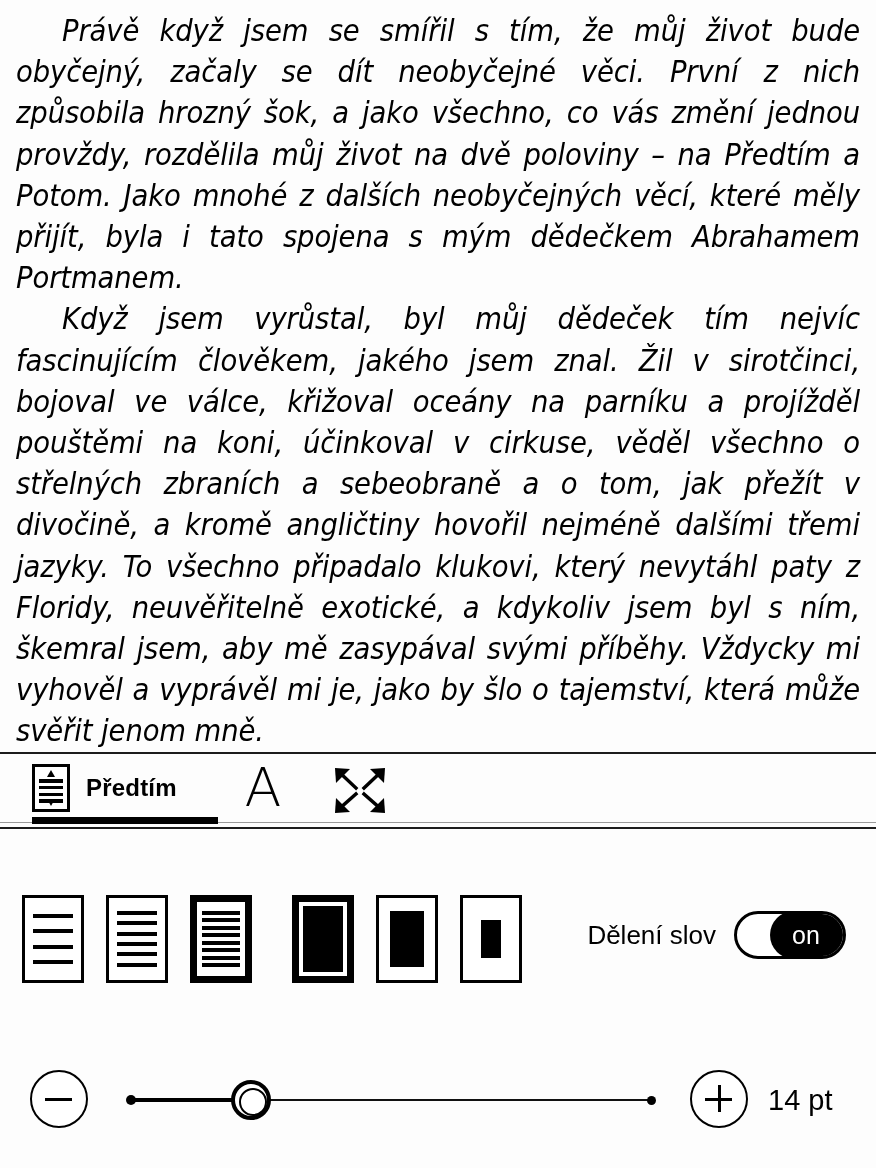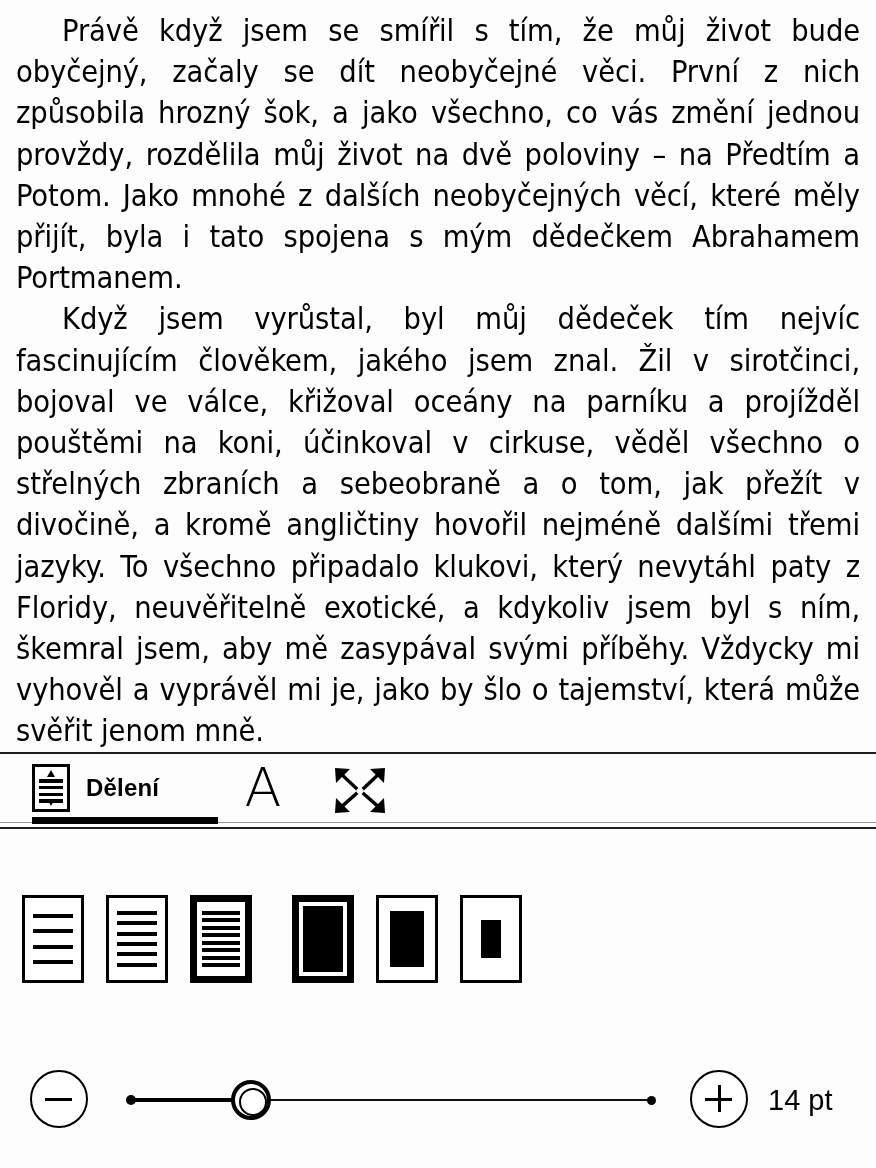--- a/index.html
+++ b/index.html
@@ -36,21 +36,21 @@
     font-size: 30.5px;
     line-height: 41.2px;
     text-align: justify;
     text-justify: inter-word;
     color: #000;
     letter-spacing: -0.1px;
     -webkit-hyphens: none;
     hyphens: none;
   }
 
-  #reader-text p.indented { text-indent: 46px; }
+  #reader-text p.indented { text-indent: 46px; font-style: italic; }
 
   
   .panel-divider-top {
     position: absolute;
     left: 0;
     top: 752px;
     width: 876px;
     height: 2px;
     background: #1c1c1c;
   }
@@ -383,21 +383,21 @@
       <div class="page-icon">
         <span class="arrow-up"></span>
         <span class="bars">
           <i></i>
             <i></i>
             <i></i>
             <i></i>
         </span>
         <span class="arrow-dn"></span>
       </div>
-      <span class="tab-label">Dělení</span>
+      <span class="tab-label">Předtím</span>
     </div>
 
     <div id="tab-font">
       <span class="glyph-A">A</span>
     </div>
 
     <div id="tab-expand">
       <svg width="60" height="52" viewBox="0 0 60 52">
         <g stroke="#000" stroke-width="3.4" fill="none" stroke-linecap="square">
           <line x1="26" y1="24" x2="9" y2="8"></line>
@@ -465,20 +465,28 @@
       <div class="mg-icon">
         <span class="block" style="left:11px; right:11px; top:13px; bottom:13px;"></span>
       </div>
     </div>
     <div class="icon-btn" style="left:460px;">
       <div class="mg-icon">
         <span class="block" style="left:18px; right:18px; top:22px; bottom:22px;"></span>
       </div>
     </div>
 
+    <div id="hyphen-group">
+      <span class="hyphen-label">Dělení slov</span>
+      <div class="toggle">
+        <span class="knob">
+          <span>on</span>
+        </span>
+      </div>
+    </div>
   </div>
 
   <div id="fontsize-row">
 
     <div class="round-btn" style="left:22px;">
       <span class="h"></span>
     </div>
 
     <div id="slider">
       <span class="end-dot left"></span>

